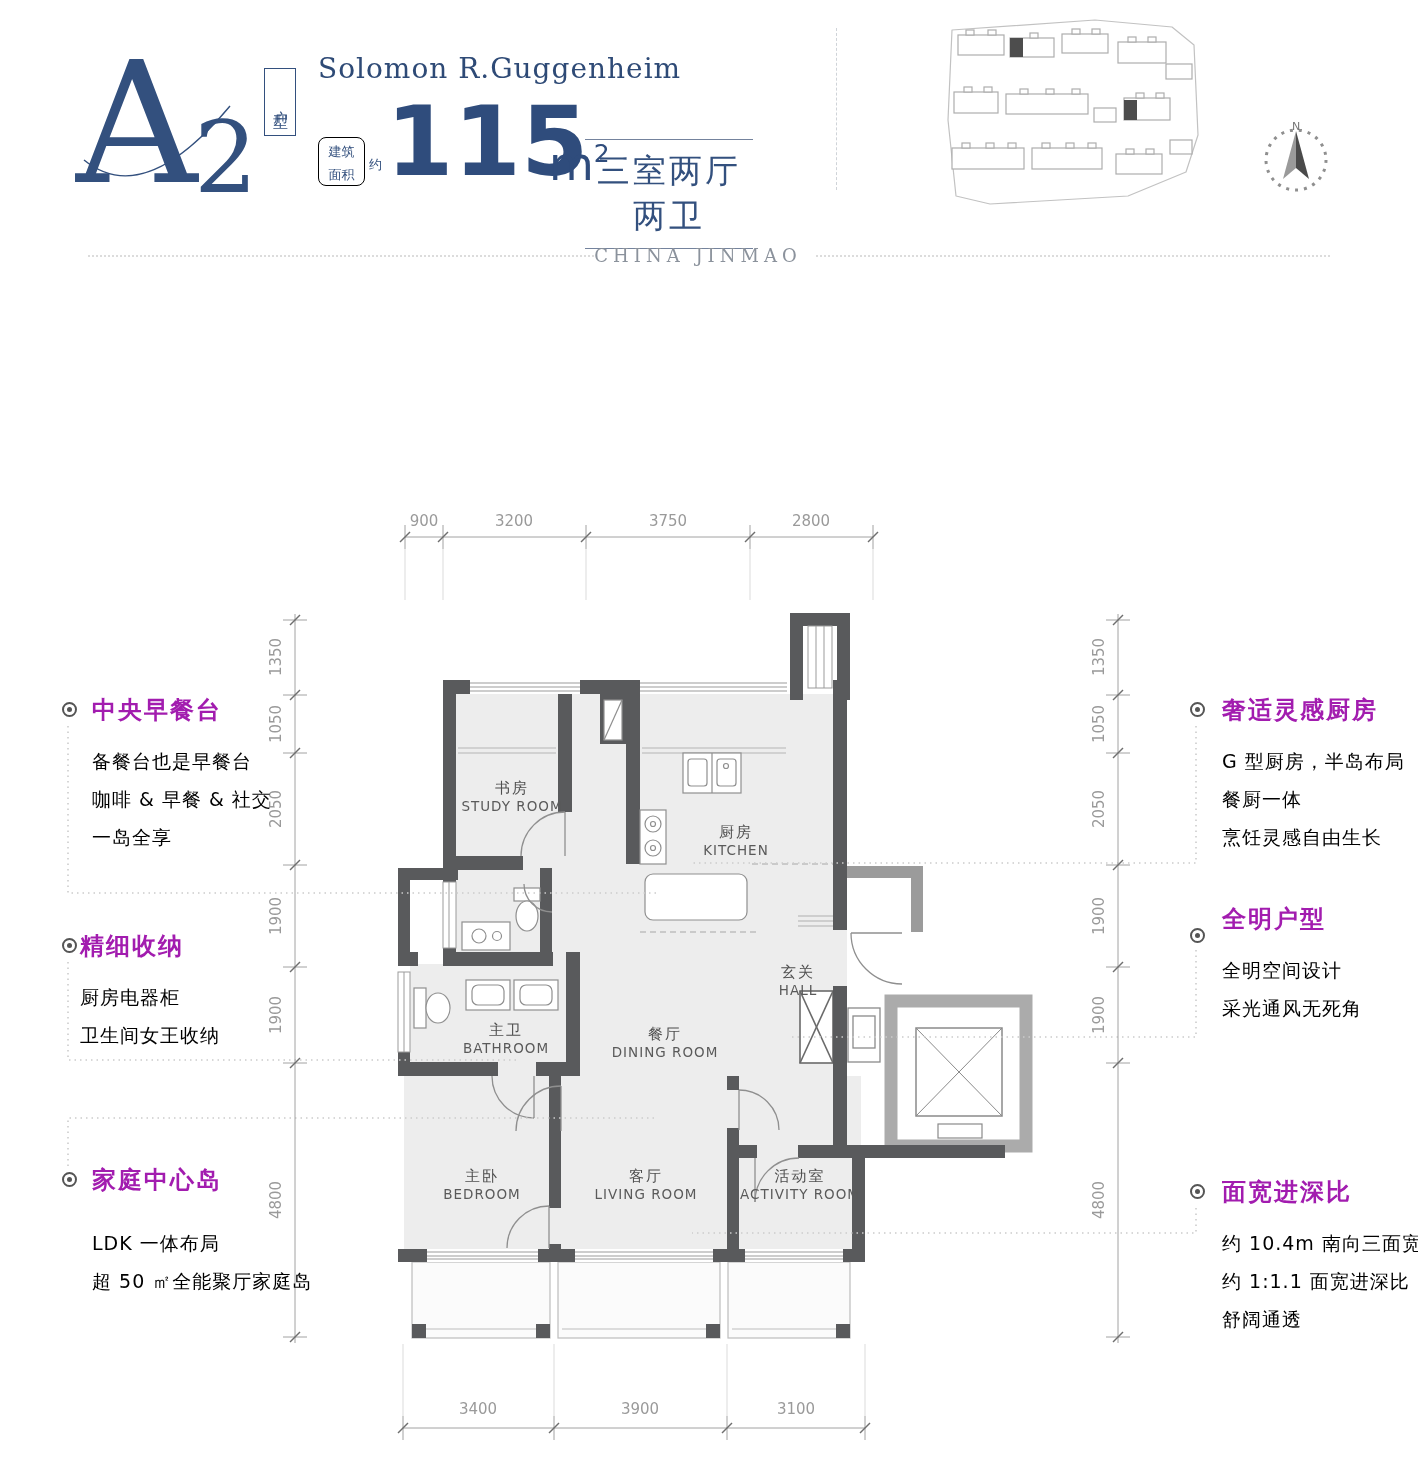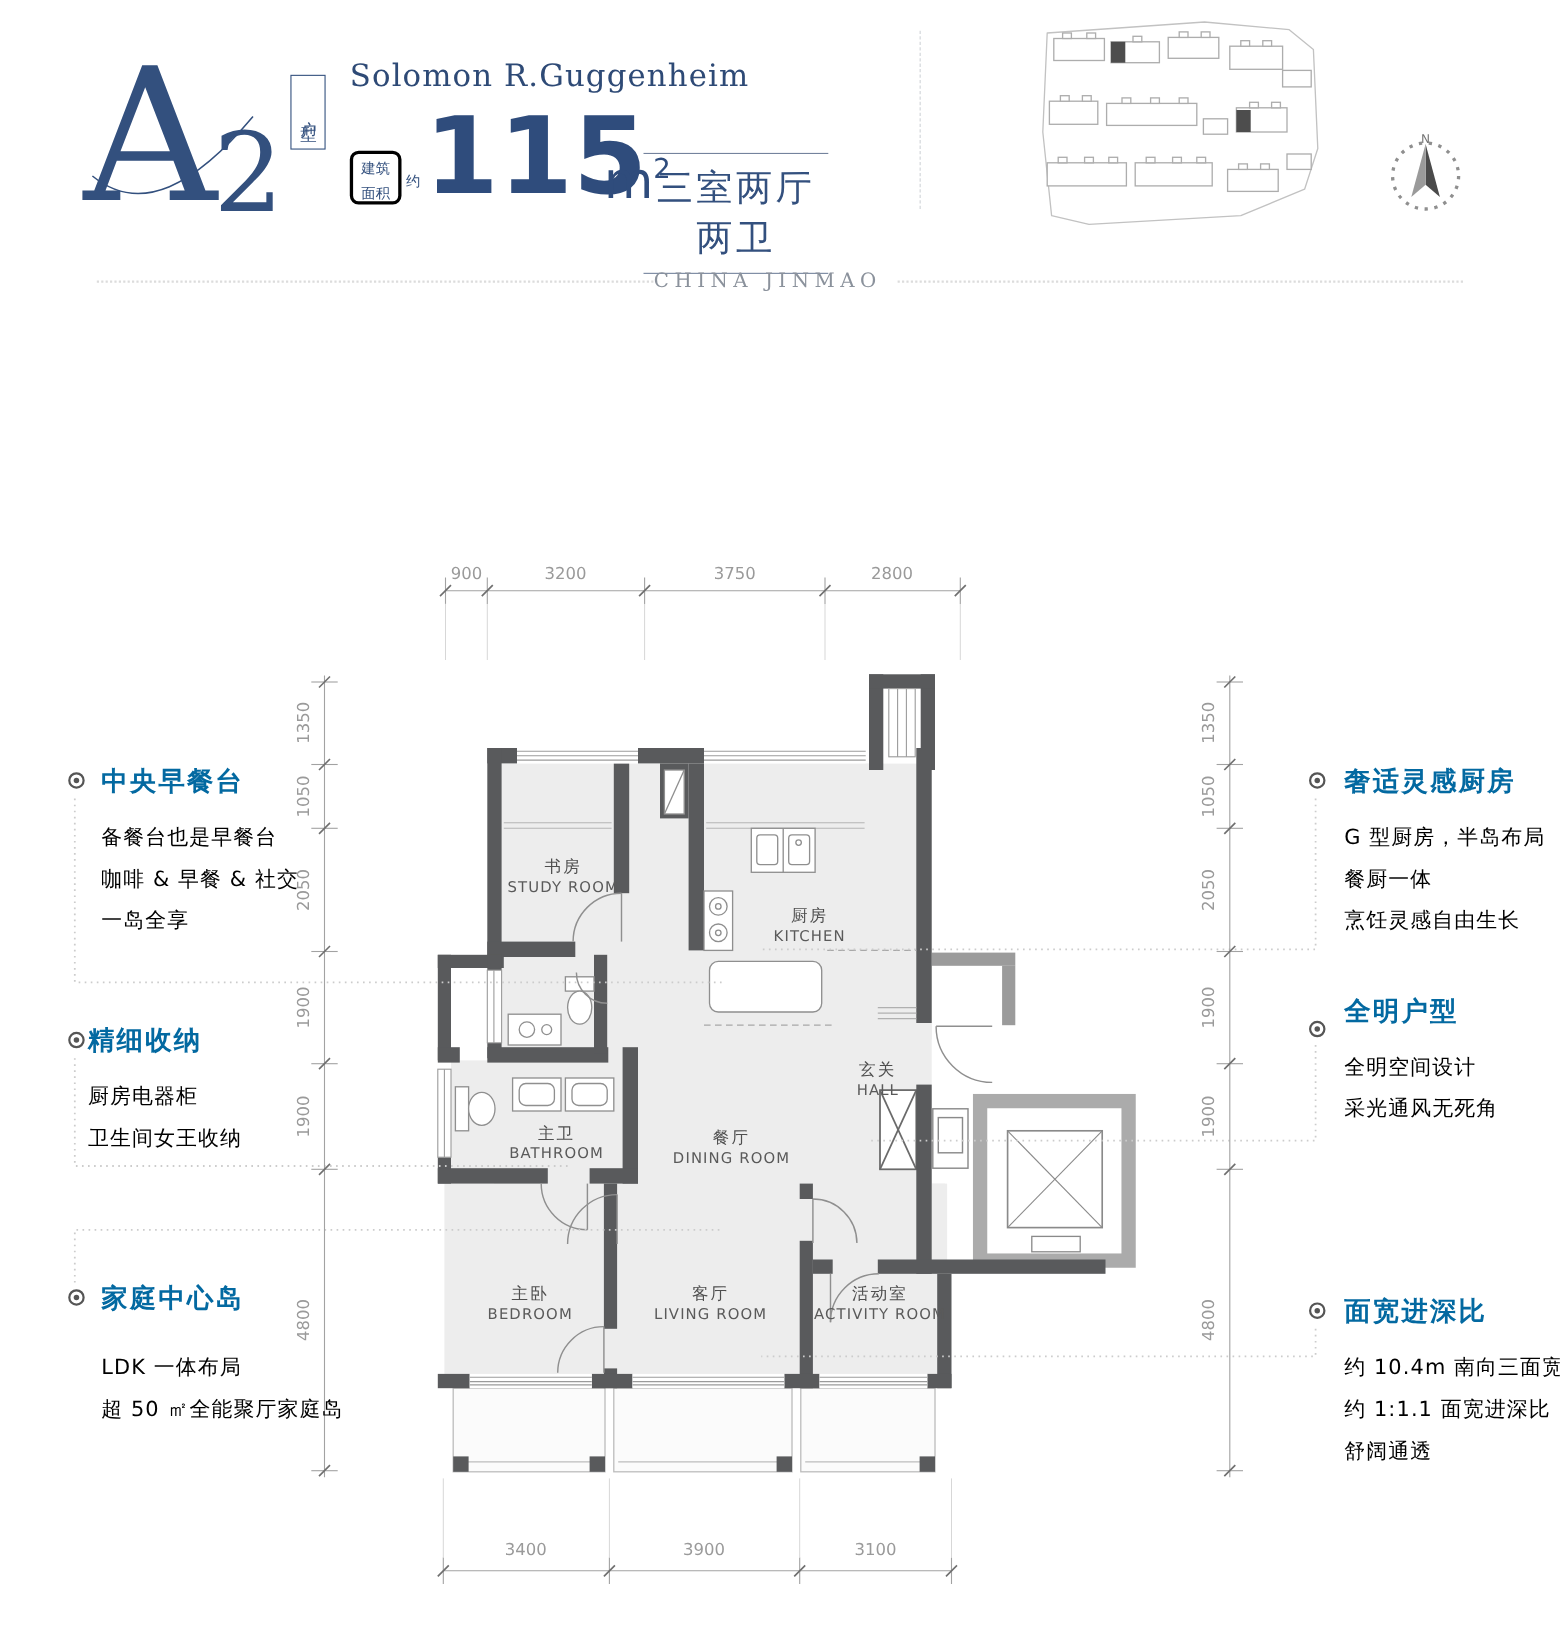--- a/index.html
+++ b/index.html
@@ -6,35 +6,35 @@
   body{width:1418px;height:1482px;position:relative;overflow:hidden;
        font-family:"DejaVu Sans","Liberation Sans",sans-serif;color:#444;}
   .abs{position:absolute;}
   
   .unit-a{font-family:"DejaVu Serif","Liberation Serif",serif;font-size:168px;line-height:1;color:#33507E;}
   .unit-2{font-family:"DejaVu Serif","Liberation Serif",serif;font-size:100px;line-height:1;color:#33507E;}
   .unit-tag{width:30px;height:66px;border:1px solid #33507E;color:#33507E;font-size:15px;
             writing-mode:vertical-rl;text-orientation:upright;letter-spacing:4px;
             display:flex;align-items:center;justify-content:center;}
   .proj-title{font-family:"DejaVu Serif","Liberation Serif",serif;font-size:28px;color:#2E4A76;letter-spacing:1px;}
-  .area-box{width:47px;height:49px;border:3px solid #000000;border-radius:8px;color:#33507E;
+  .area-box{width:47px;height:49px;border:1px solid #000000;border-radius:8px;color:#33507E;
             font-size:13px;line-height:23px;text-align:center;padding-top:2px;box-sizing:border-box;}
   .area-approx{font-size:13px;color:#33507E;}
   .area-num{font-size:97px;font-weight:bold;color:#2F4C7C;line-height:1;}
   .area-unit{font-size:46px;color:#2F4C7C;}
   .area-sup{font-size:25px;color:#2F4C7C;vertical-align:18px;}
   .summary{width:168px;border-top:1px solid #74839D;border-bottom:1px solid #74839D;
            padding:9px 0;text-align:center;font-size:33px;letter-spacing:3px;color:#33507E;}
   .vdash{border-left:1px dashed #CFD3D8;}
   .brand{font-family:"DejaVu Serif","Liberation Serif",serif;font-size:18px;letter-spacing:5px;color:#8B929C;text-align:center;}
   .dotline{border-top:2px dotted #DCDCDC;}
   
   .bullet{width:11px;height:11px;border:2px solid #555;border-radius:50%;position:absolute;}
   .bullet::after{content:'';position:absolute;inset:3px;background:#555;border-radius:50%;}
-  .ann-title{font-size:24px;font-weight:bold;color:#0369a1;letter-spacing:2px;}
+  .ann-title{font-size:24px;font-weight:bold;color:#a21caf;letter-spacing:2px;}
   .ann-line{font-size:19px;color:#000000;letter-spacing:1px;line-height:38px;white-space:nowrap;}
   svg text{font-family:"DejaVu Sans","Liberation Sans",sans-serif;}
   .dim{font-size:15px;fill:#9A9A9A;}
   .room-cn{font-size:15px;fill:#4E4E4E;letter-spacing:2px;}
   .room-en{font-size:13.5px;fill:#5A5A5A;letter-spacing:1px;}
   .north{font-size:11px;fill:#777;}
 </style>
 </head>
 <body>
 

